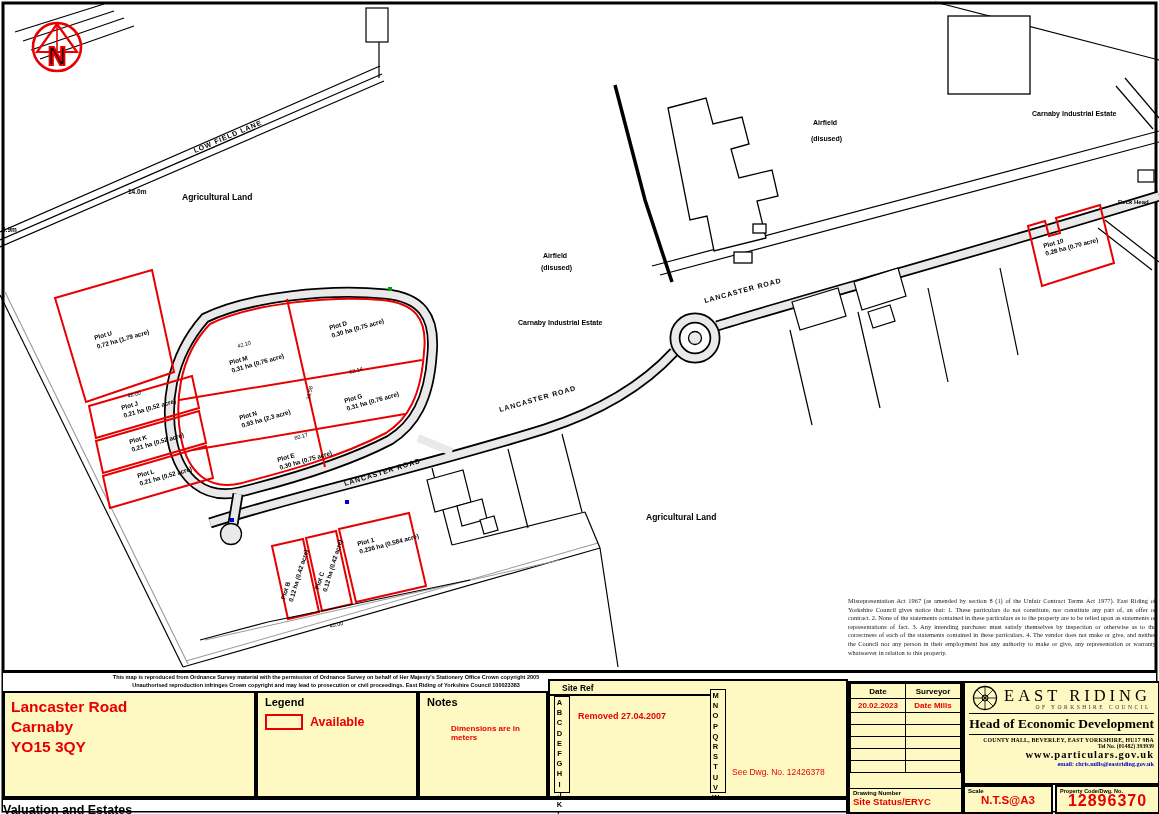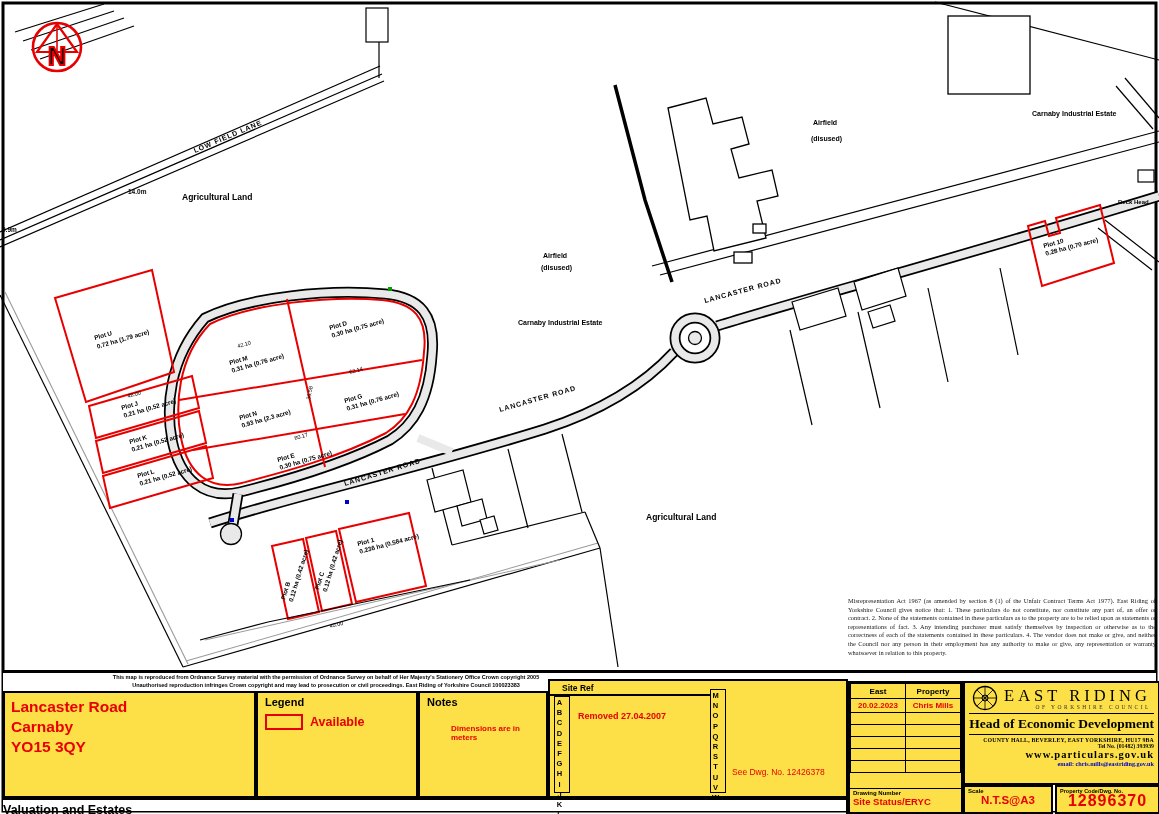--- a/index.html
+++ b/index.html
@@ -28,21 +28,21 @@
   
   .disclaimer{position:absolute;left:848px;top:597px;width:308px;height:68px;
     font-family:"Liberation Serif",serif;font-size:6.4px;line-height:8.6px;
     color:#1a1a1a;text-align:justify;}
 
   
   .tblock{position:absolute;left:3px;top:670px;width:1153px;height:141px;
           border-top:3px solid #000;background:#fff;}
   .copyright{position:absolute;left:88px;top:1px;width:470px;text-align:center;
     font-size:5.5px;line-height:7.5px;font-weight:bold;color:#000;}
-  .tb-box{position:absolute;border:2px solid #000;background:#fde047;}
+  .tb-box{position:absolute;border:2px solid #000;background:#fef9c3;}
   .b-address{left:0;top:18px;width:253px;height:107px;padding:4px 6px;}
   .b-address div{color:#e80000;font-size:15.5px;font-weight:bold;line-height:20px;white-space:nowrap;}
   .b-legend{left:253px;top:18px;width:162px;height:107px;padding:3px 7px;}
   .b-notes{left:415px;top:18px;width:130px;height:107px;padding:3px 7px;}
   .box-head{font-size:11px;font-weight:bold;color:#000;}
   .legend-row{display:flex;align-items:center;margin-top:6px;}
   .legend-swatch{width:38px;height:16px;border:2.5px solid #e80000;margin-right:7px;}
   .legend-avail{color:#e80000;font-weight:bold;font-size:12.5px;}
   .notes-body{color:#e80000;font-weight:bold;font-size:8px;margin:16px 0 0 24px;}
 
@@ -349,26 +349,26 @@
       <div class="sr-rcol">
         <div class="vletters">MNOPQRSTUVW</div>
       </div>
       <div class="sr-seedwg">See Dwg. No. 12426378</div>
     </div>
 
     <div class="tb-box b-table">
       <table class="svt">
         <tbody>
             <tr>
-          <td class="hdr">East</td>
-          <td class="hdr">Property</td>
+          <td class="hdr">Date</td>
+          <td class="hdr">Surveyor</td>
         </tr>
         <tr>
           <td class="redv">20.02.2023</td>
-          <td class="redv">Chris Mills</td>
+          <td class="redv">Date Mills</td>
         </tr>
         <tr>
               <td></td>
               <td></td>
             </tr>
         <tr>
               <td></td>
               <td></td>
             </tr>
         <tr>

